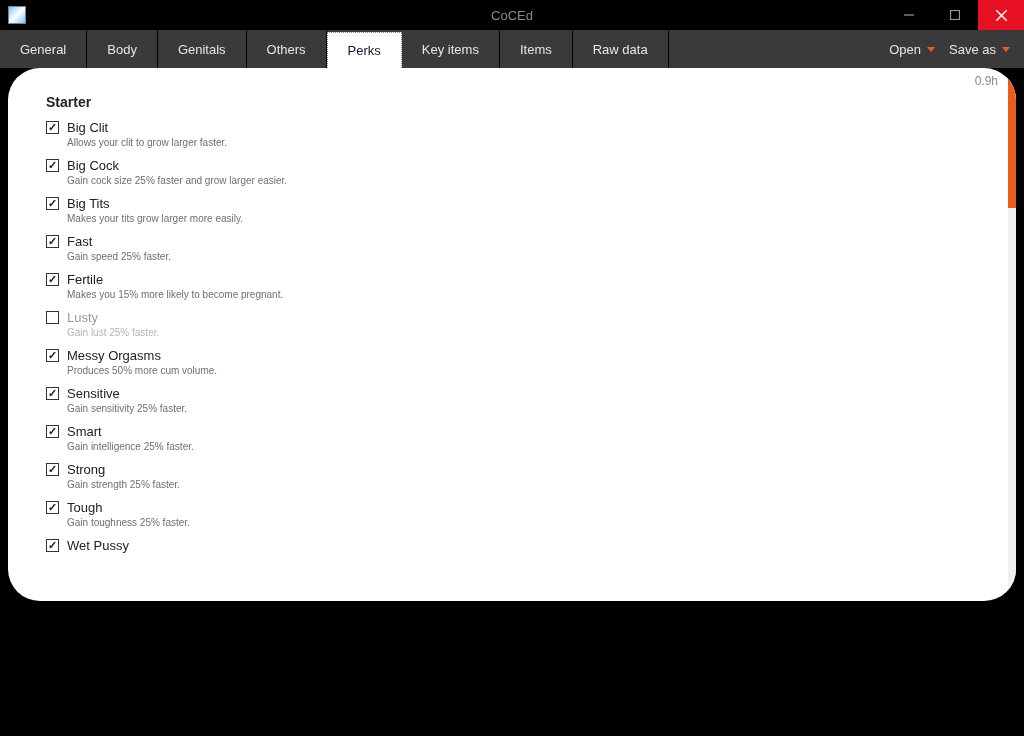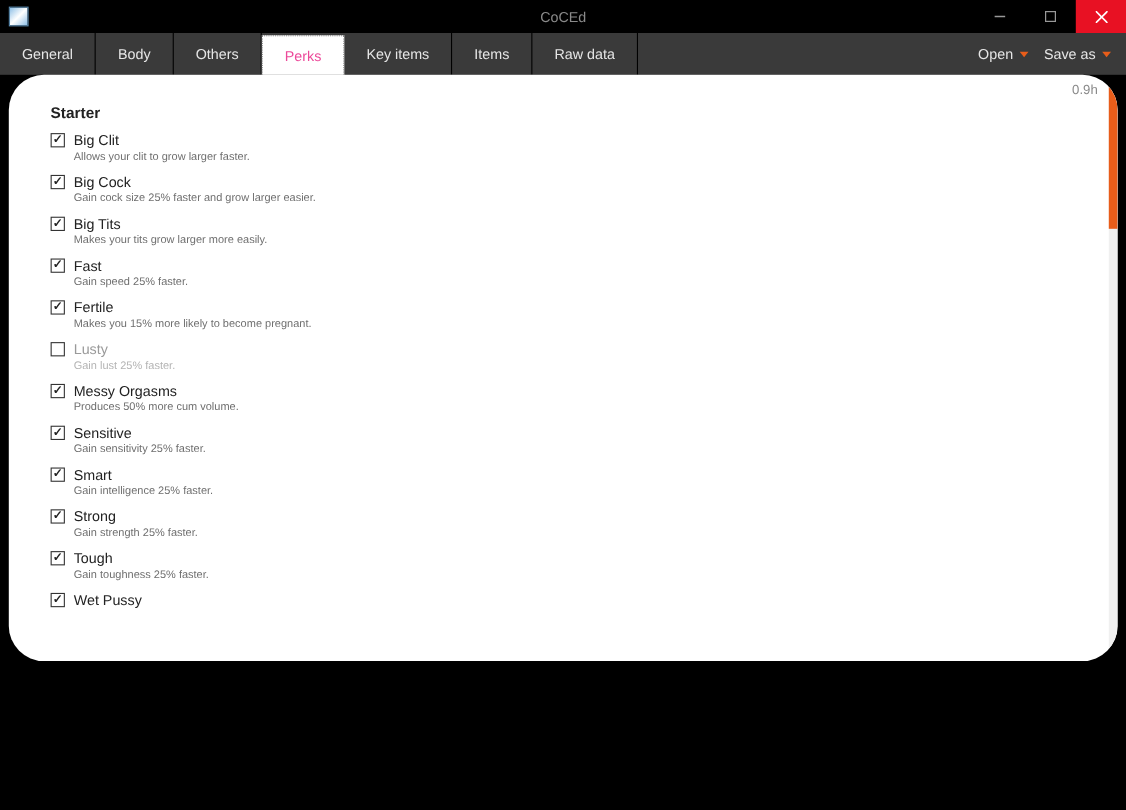--- a/index.html
+++ b/index.html
@@ -12,21 +12,21 @@
   .titlebar-title { position: absolute; left: 0; right: 0; text-align: center; font-size: 13px; color: #8a8a8a; pointer-events: none; }
   .titlebar-buttons { margin-left: auto; display: flex; height: 100%; }
   .titlebar-btn { width: 46px; height: 100%; display: flex; align-items: center; justify-content: center; color: #d0d0d0; }
   .titlebar-btn svg { width: 10px; height: 10px; }
   .titlebar-btn.close { background: #e81123; color: #fff; }
   .titlebar-btn.close svg { width: 11px; height: 11px; }
 
   
   .tabbar { height: 38px; background: #3a3a3a; display: flex; align-items: stretch; color: #e6e6e6; }
   .tab { padding: 0 20px; display: flex; align-items: center; font-size: 13px; border-right: 1px solid #000; cursor: pointer; }
-  .tab.active { background: #fff; color: #ec4899; border: 1px dotted #888; border-bottom: none; margin-top: 2px; }
+  .tab.active { background: #fff; color: #0f172a; border: 1px dotted #888; border-bottom: none; margin-top: 2px; }
   .tabbar-right { margin-left: auto; display: flex; align-items: center; gap: 14px; padding-right: 14px; }
   .tabbar-action { color: #e6e6e6; display: flex; align-items: center; gap: 6px; cursor: pointer; font-size: 13px; }
   .caret-down { width: 0; height: 0; border-left: 4px solid transparent; border-right: 4px solid transparent; border-top: 5px solid #e85d1a; }
 
   
   .content-wrap { flex: 1; background: #fff; position: relative; display: flex; overflow: hidden; margin: 0 8px 8px 8px; border-radius: 32px; }
   .content { flex: 1; overflow-y: hidden; padding: 12px 44px 0 38px; color: #222; }
   .time-indicator { position: absolute; top: 6px; right: 18px; color: #8a8a8a; font-size: 12px; }
   .scrollbar-track { width: 8px; background: #f0f0f0; position: absolute; right: 0; top: 0; bottom: 0; }
   .scrollbar-thumb { position: absolute; top: 0; right: 0; width: 8px; height: 140px; background: #e85d1a; }
@@ -72,20 +72,23 @@
 
   <div class="tabbar">
     <div id="tabs-container" style="display:flex;">
         <div class="tab">
           <span>General</span>
         </div>
         <div class="tab">
           <span>Body</span>
         </div>
         <div class="tab">
+          <span>Genitals</span>
+        </div>
+        <div class="tab">
           <span>Others</span>
         </div>
         <div class="tab active">
           <span>Perks</span>
         </div>
         <div class="tab">
           <span>Key items</span>
         </div>
         <div class="tab">
           <span>Items</span>

